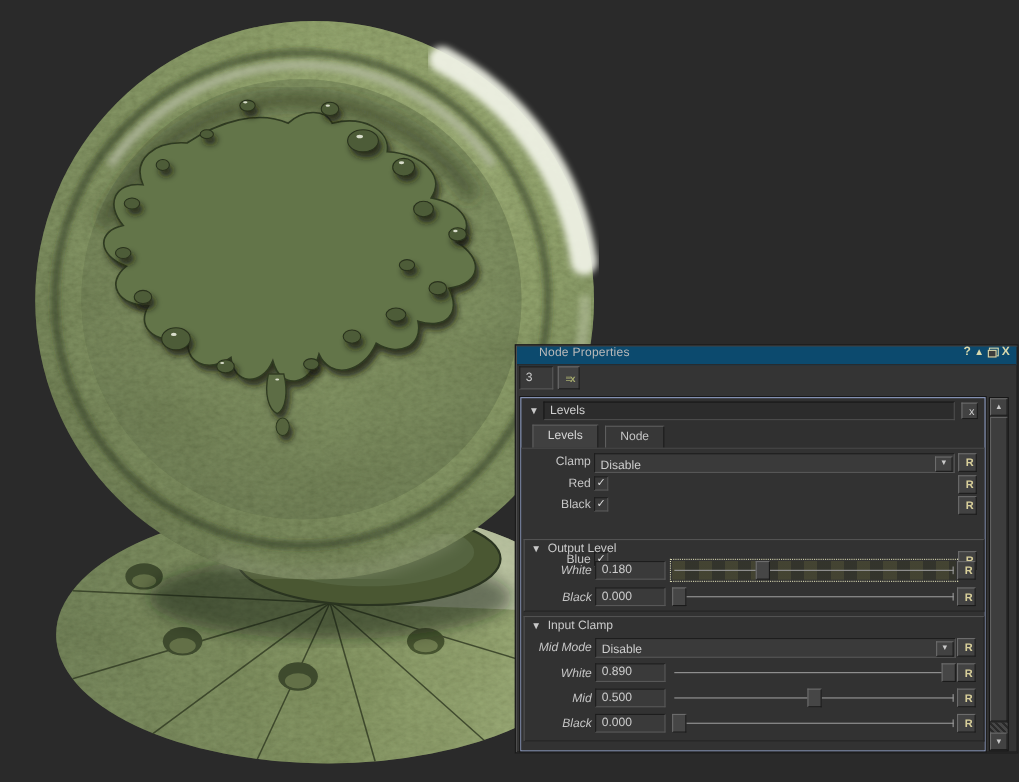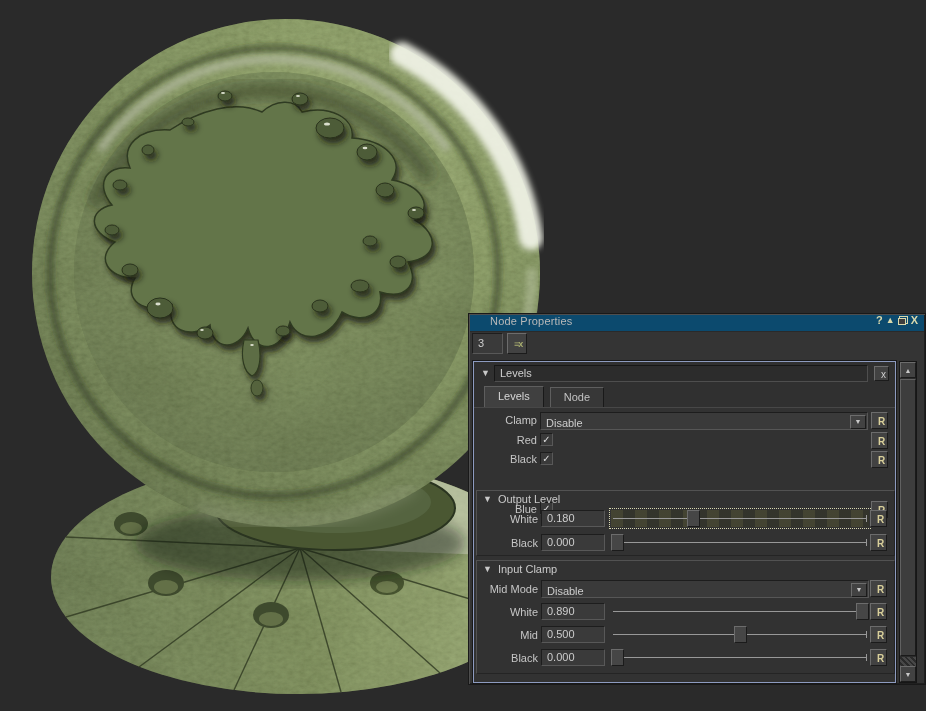--- a/index.html
+++ b/index.html
@@ -96,21 +96,21 @@
   .slider .track::after { content:""; position:absolute; right:0; top:-3px; width:1px; height:7px; background:#989898; }
   .slider .thumb { position:absolute; top:0; width:13px; height:17px;
     background:#464646; border:1px solid; border-color:#6c6c6c #1b1b1b #1b1b1b #6c6c6c; box-sizing:border-box; }
   .slider.focused { outline:1px dotted #d8d8b2; outline-offset:1px;
     background:repeating-linear-gradient(90deg, rgba(130,130,50,.22) 0 12px, rgba(55,58,25,.25) 12px 24px); }
 
   .section { position:absolute; left:2px; width:419px;
     border:1px solid; border-color:#525252 #242424 #242424 #525252; box-sizing:border-box; }
   .sec-header { position:absolute; left:6px; top:2px; display:flex; gap:6px; align-items:center; color:#cacaca; }
   .sec-row { position:absolute; left:0; right:0; height:20px; }
-  .sec-row .rowlabel { width:61px; }
+  .sec-row .rowlabel { width:61px;font-style:italic; }
 
   .crow { position:absolute; left:0; right:0; height:19px; }
 
   
   .scrollbar { left:430px; top:47px; width:18px; height:322px;
     background:#2b2b2b; border:1px solid #161616; box-sizing:border-box; }
   .sb-btn { position:absolute; left:0; width:16px; height:16px; text-align:center;
     font-size:7px; line-height:15px; color:#c8c8c8; }
   .sb-up { top:0; }
   .sb-down { bottom:0; }

